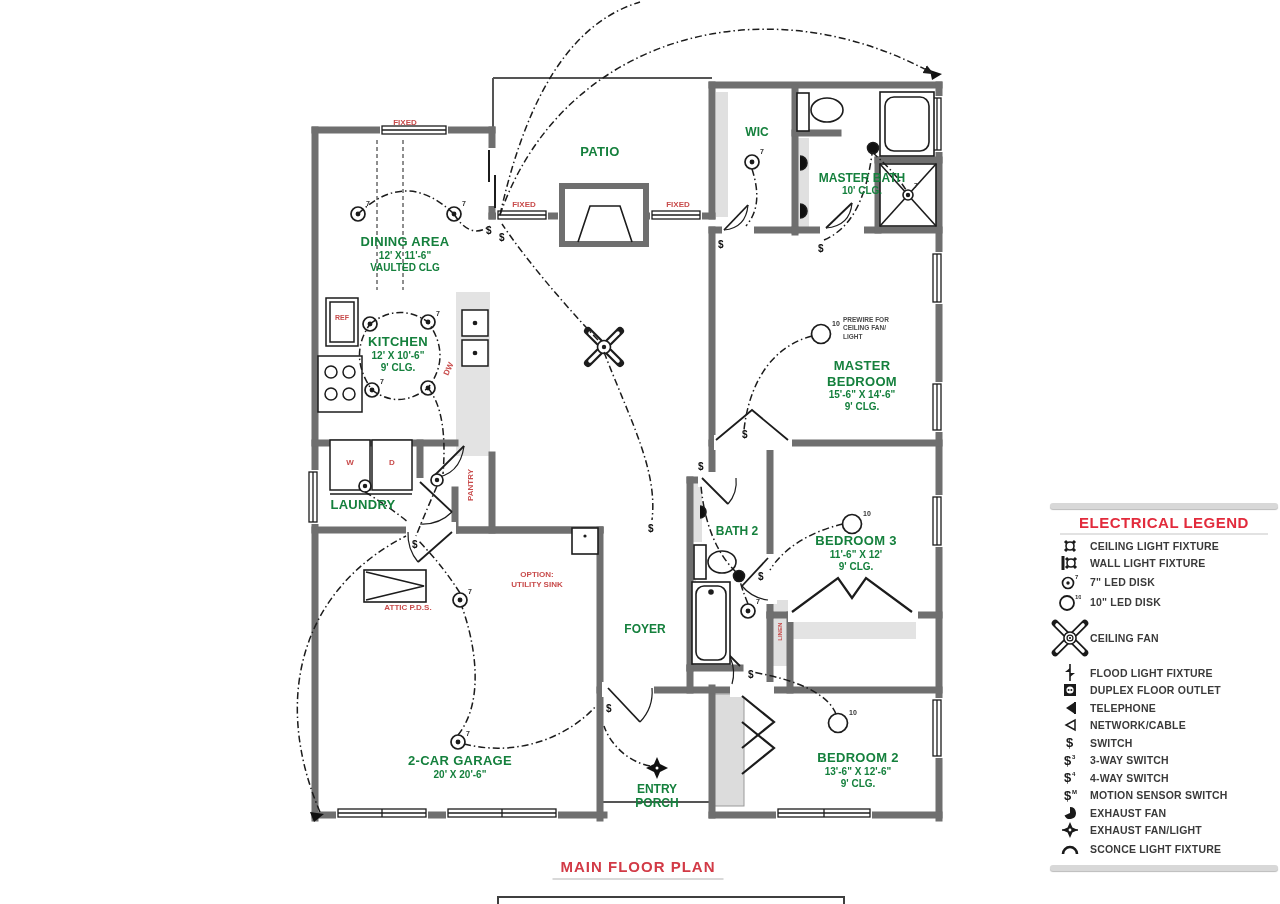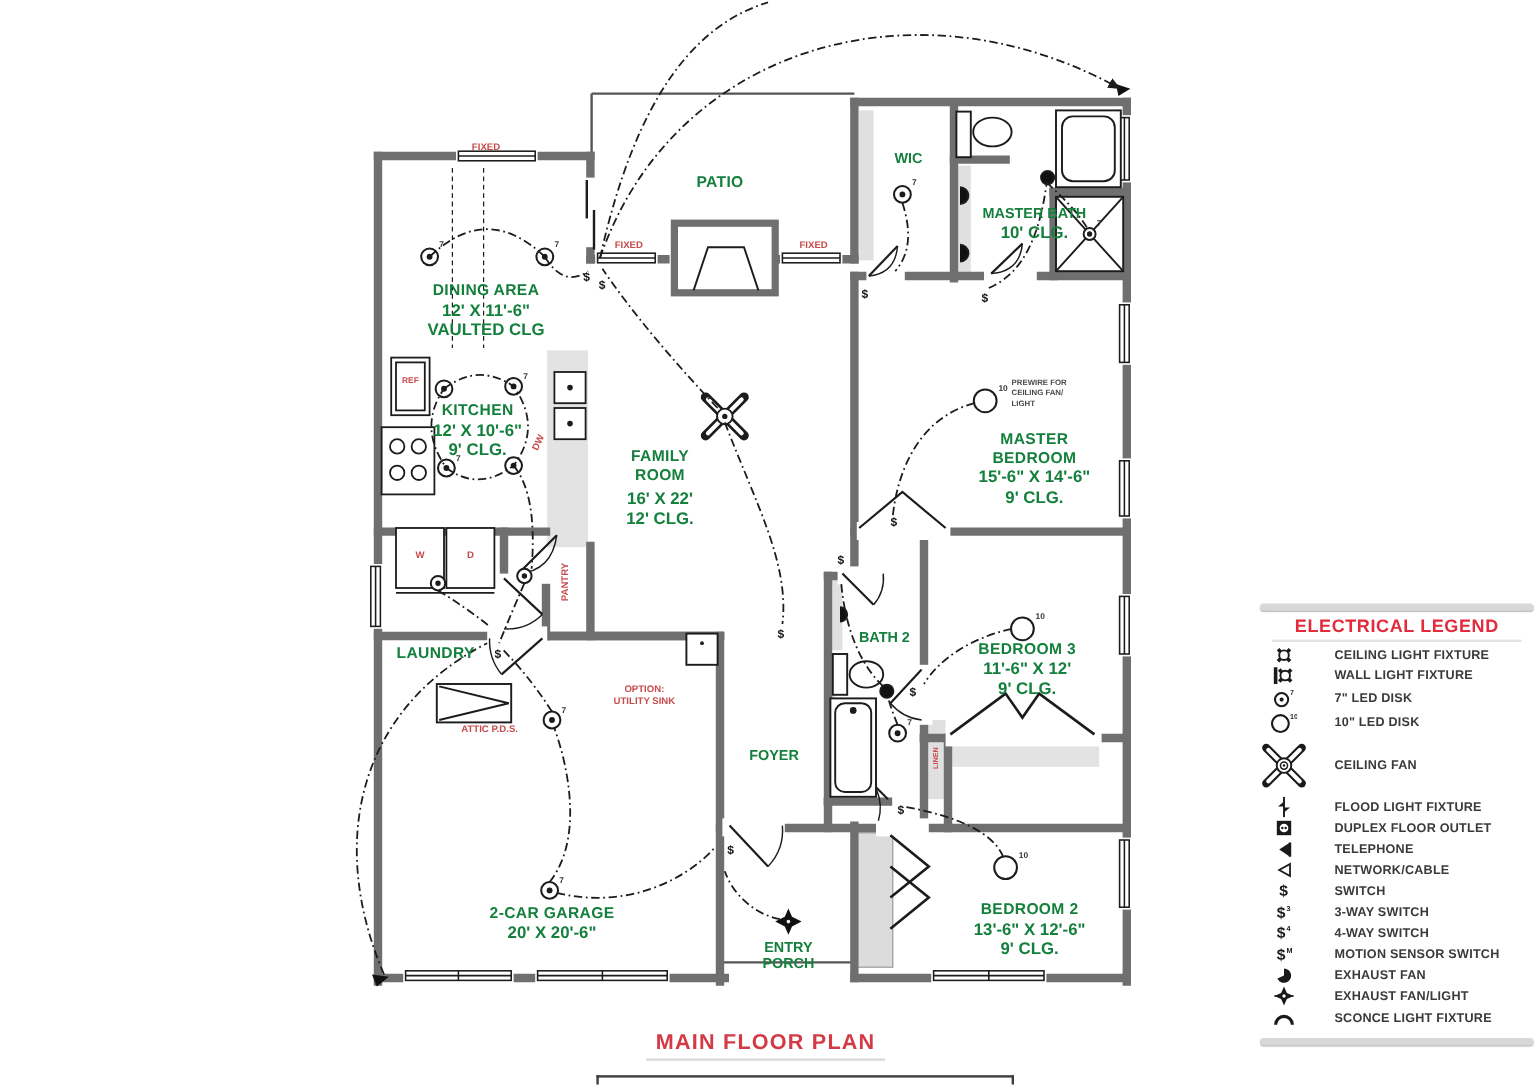--- a/index.html
+++ b/index.html
@@ -3,37 +3,37 @@
 <meta charset="utf-8">
 <style>
   html,body{margin:0;padding:0;background:#fff;}
   #stage{position:relative;width:1280px;height:904px;background:#fff;overflow:hidden;
          font-family:"Liberation Sans",sans-serif;}
   svg text{font-family:"Liberation Sans",sans-serif;}
   .lbl{position:absolute;transform:translateX(-50%);text-align:center;
        color:#15803d;font-weight:bold;line-height:1.2;white-space:nowrap;}
   .nm{font-size:13px;letter-spacing:.3px;}
   .nm-sm{font-size:12px;}
-  .dims{font-size:14px;}
+  .dims{font-size:10px;}
   .ann{position:absolute;transform:translateX(-50%);color:#c84b4b;font-weight:bold;
        font-size:8px;text-align:center;line-height:1.25;white-space:nowrap;}
   .wrap{white-space:normal;}
   .rot{transform:translateX(-50%) rotate(-90deg);}
   .rot-dw{transform:translateX(-50%) rotate(-65deg);}
   .blacknote{position:absolute;color:#4a4a4a;font-weight:bold;font-size:6.5px;line-height:1.3;
        text-align:left;transform:none;white-space:nowrap;}
   #main-title{position:absolute;left:638px;top:858px;transform:translateX(-50%);
-       color:#d23a46;font-size:18px;font-weight:bold;letter-spacing:1px;
+       color:#d23a46;font-size:15px;font-weight:bold;letter-spacing:1px;
        border-bottom:2px solid #d9d9d9;padding:0 8px 3px 8px;white-space:nowrap;}
   #legend{position:absolute;left:1050px;top:503px;width:228px;}
   .lg-bar{height:6px;background:#d8d8d8;border-radius:3px;box-shadow:0 1px 1px #bbb;}
   #legend-title{color:#e22b3c;font-size:15px;font-weight:bold;text-align:center;
        letter-spacing:.5px;margin:5px 10px 2px 10px;border-bottom:2px solid #e2e2e2;
        padding-bottom:2px;white-space:nowrap;}
-  .lrow{display:flex;align-items:center;height:17.5px;gap:22px;}
+  .lrow{display:flex;align-items:center;height:17.5px;}
   .lrow.tall{height:20px;}
   .lrow.fan{height:52px;}
   .lic{width:40px;display:flex;justify-content:center;flex:0 0 40px;}
   .ltx{font-size:10.5px;font-weight:bold;color:#3a3a3a;letter-spacing:.2px;white-space:nowrap;}
   #bottom-frame{position:absolute;left:497px;top:896px;width:344px;height:14px;
        border:2px solid #3f3f3f;border-bottom:none;background:#fff;}
 </style>
 </head>
 <body>
 
@@ -452,25 +452,20 @@
 <div class="lbl" style="left:405px;top:234px;">
   <div class="nm">DINING AREA</div>
   <div class="dims">12' X 11'-6"</div>
   <div class="dims">VAULTED CLG</div>
 </div>
 <div class="lbl" style="left:398px;top:334px;">
   <div class="nm">KITCHEN</div>
   <div class="dims">12' X 10'-6"</div>
   <div class="dims">9' CLG.</div>
 </div>
-<div class="lbl" style="left:550px;top:372px;width:86px;">
-  <div class="nm wrap">FAMILY ROOM</div>
-  <div class="dims" style="margin-top:4px;">16'  X 22'</div>
-  <div class="dims">12' CLG.</div>
-</div>
 <div class="lbl" style="left:600px;top:144px;">
   <div class="nm">PATIO</div>
 </div>
 <div class="lbl" style="left:757px;top:125px;">
   <div class="nm-sm">WIC</div>
 </div>
 <div class="lbl" style="left:862px;top:171px;">
   <div class="nm-sm">MASTER BATH</div>
   <div class="dims">10' CLG.</div>
 </div>
@@ -495,21 +490,21 @@
 <div class="lbl" style="left:645px;top:622px;">
   <div class="nm-sm">FOYER</div>
 </div>
 <div class="lbl" style="left:657px;top:782px;width:60px;">
   <div class="nm-sm wrap">ENTRY PORCH</div>
 </div>
 <div class="lbl" style="left:460px;top:753px;">
   <div class="nm">2-CAR GARAGE</div>
   <div class="dims">20' X 20'-6"</div>
 </div>
-<div class="lbl" style="left:363px;top:497px;margin-top:39px;">
+<div class="lbl" style="left:363px;top:497px;">
   <div class="nm">LAUNDRY</div>
 </div>
 <div class="ann rot" style="left:471px;top:480px;">
   <span>PANTRY</span>
 </div>
 
 <div class="ann" style="left:405px;top:118px;"><span>FIXED</span></div>
 <div class="ann" style="left:524px;top:200px;"><span>FIXED</span></div>
 <div class="ann" style="left:678px;top:200px;"><span>FIXED</span></div>
 <div class="ann" style="left:342px;top:314px;font-size:7px;"><span>REF</span></div>

